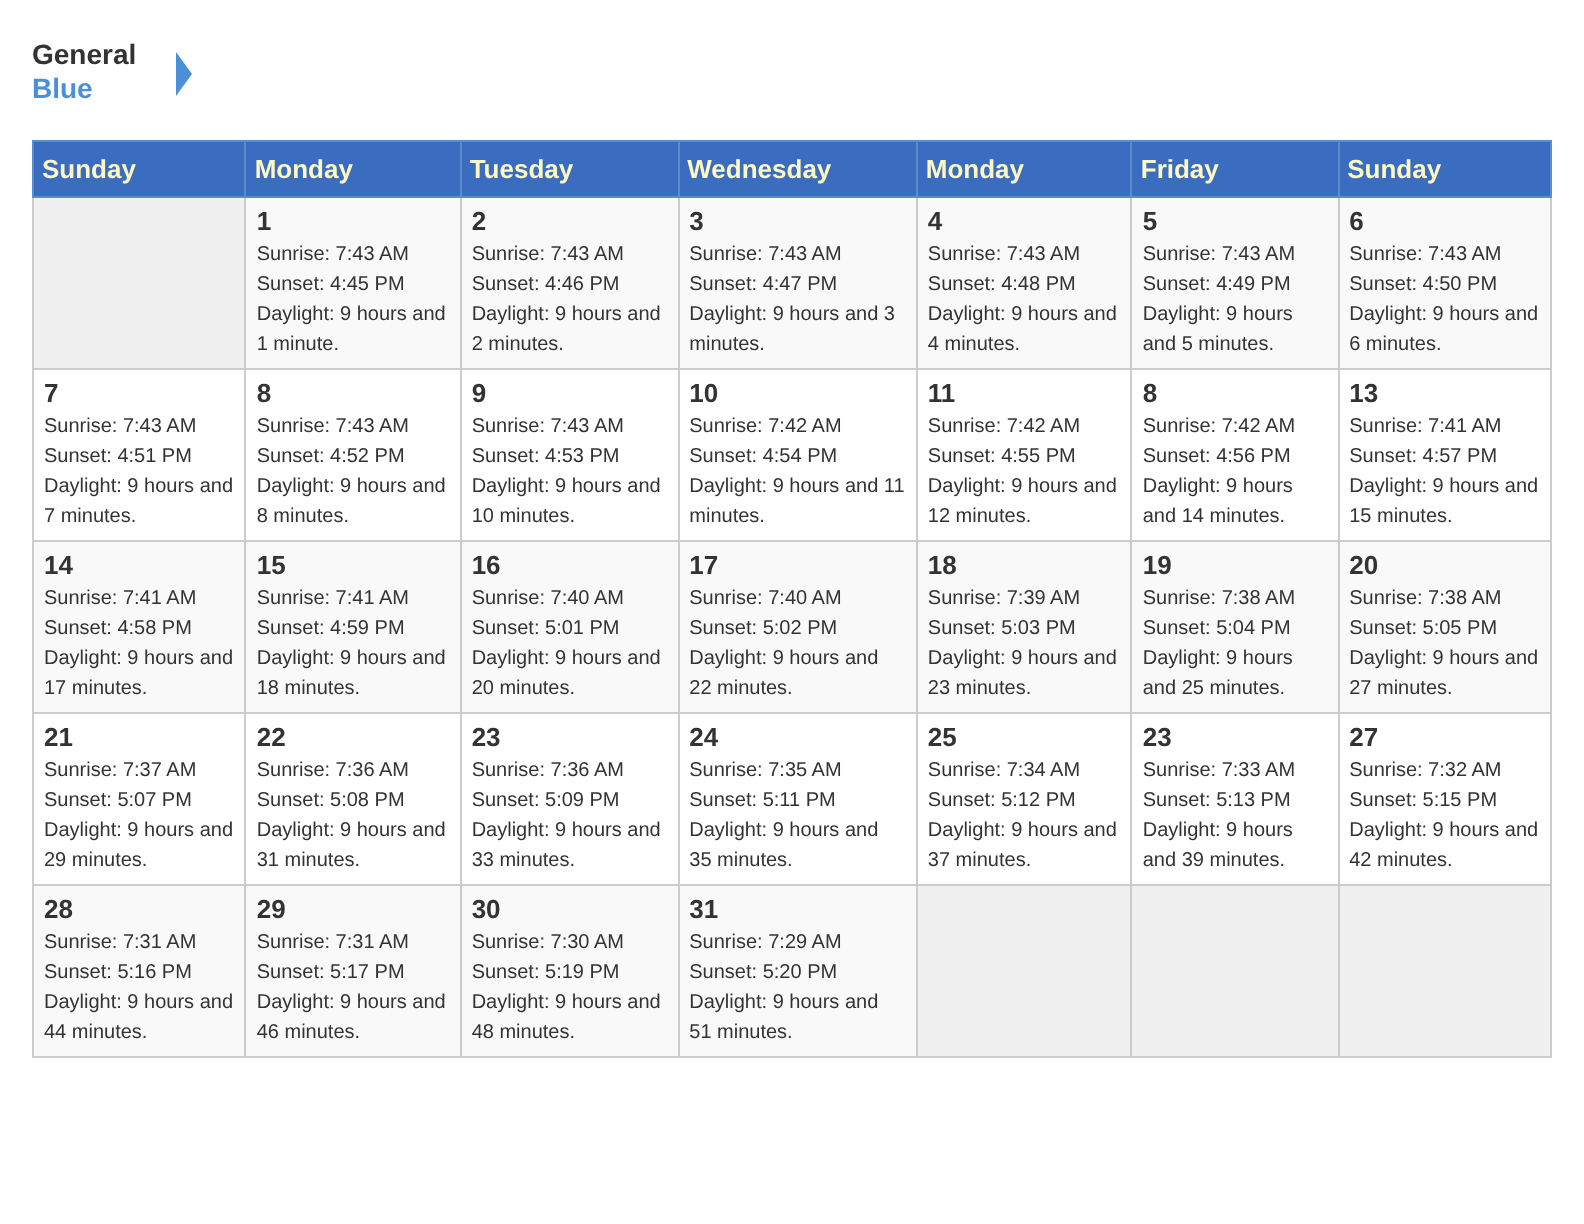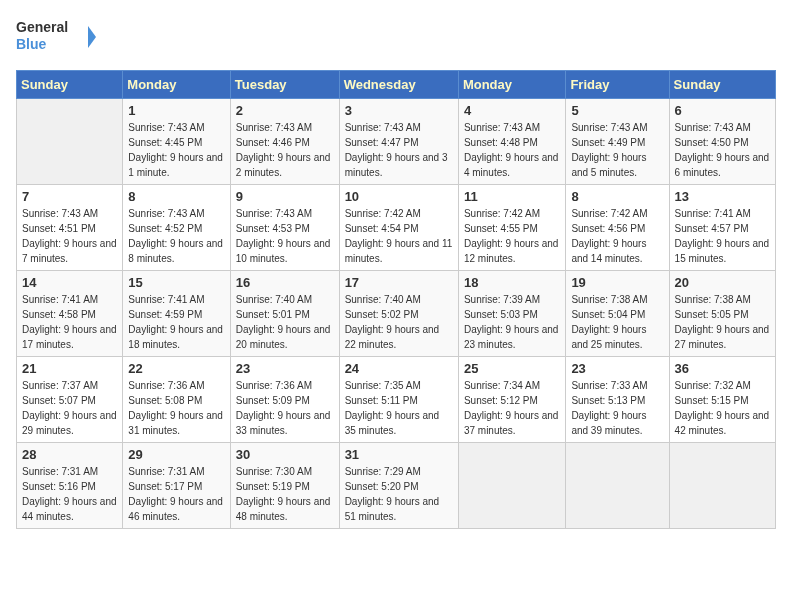--- a/index.html
+++ b/index.html
@@ -261,21 +261,21 @@
           Sunrise: 7:34 AM<br>Sunset: 5:12 PM<br>Daylight: 9 hours and 37 minutes.
         </div>
       </td>
         <td>
         <div class="day-number">23</div>
         <div class="day-info">
           Sunrise: 7:33 AM<br>Sunset: 5:13 PM<br>Daylight: 9 hours and 39 minutes.
         </div>
       </td>
         <td>
-        <div class="day-number">36</div>
+        <div class="day-number">27</div>
         <div class="day-info">
           Sunrise: 7:32 AM<br>Sunset: 5:15 PM<br>Daylight: 9 hours and 42 minutes.
         </div>
       </td>
       </tr>
       <tr>
         <td>
         <div class="day-number">28</div>
         <div class="day-info">
           Sunrise: 7:31 AM<br>Sunset: 5:16 PM<br>Daylight: 9 hours and 44 minutes.

